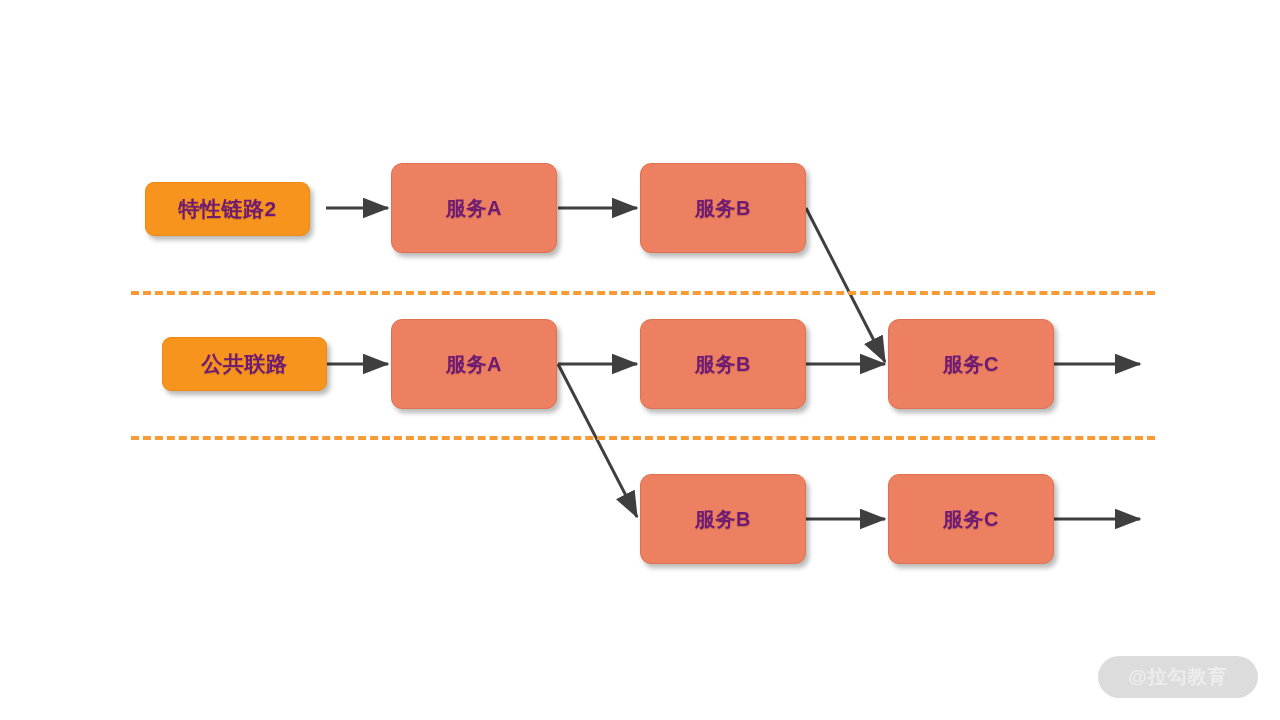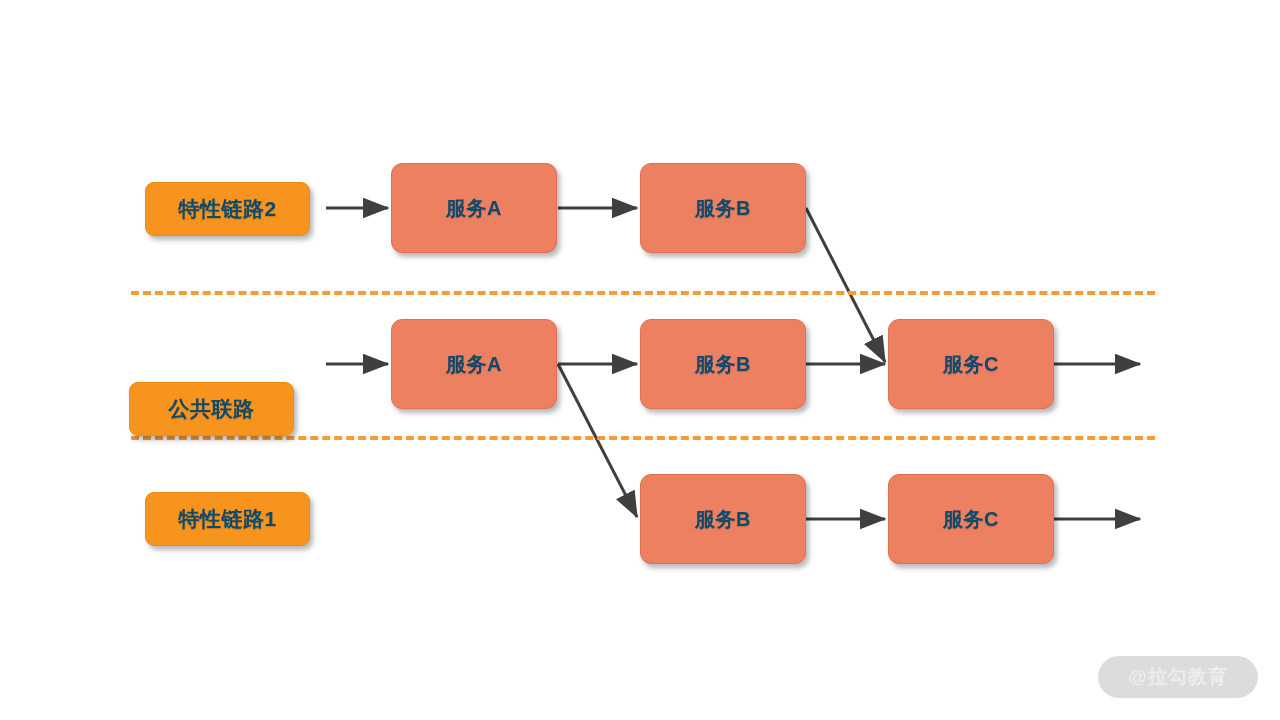--- a/index.html
+++ b/index.html
@@ -39,21 +39,21 @@
   }
 
   
   .node {
     position: absolute;
     box-sizing: border-box;
     display: flex;
     align-items: center;
     justify-content: center;
     border-radius: 11px;
-    color: #0c4a6e;
+    color: #701a75;
     font-weight: bold;
     letter-spacing: 0.5px;
     text-shadow: 0 1px 1px rgba(0,0,0,0.18);
     box-shadow: 3px 4px 5px rgba(0,0,0,0.28);
   }
 
   .node.service {
     width: 166px;
     height: 90px;
     background: #ED8060;
@@ -123,29 +123,28 @@
 
   <div class="separator" style="top:291px;"></div>
   <div class="separator" style="top:436px;"></div>
 
   <div class="node label-pill" style="left:145px; top:182px;">特性链路2</div>
 
   <div class="node service" style="left:391px; top:163px;">服务A</div>
 
   <div class="node service" style="left:640px; top:163px;">服务B</div>
 
-  <div class="node label-pill" style="left:129px; top:337px;margin-top:45px;">公共联路</div>
+  <div class="node label-pill" style="left:162px; top:337px;">公共联路</div>
 
   <div class="node service" style="left:391px; top:319px;">服务A</div>
 
   <div class="node service" style="left:640px; top:319px;">服务B</div>
 
   <div class="node service" style="left:888px; top:319px;">服务C</div>
 
-  <div class="node label-pill" style="left:145px; top:492px;">特性链路1</div>
 
   <div class="node service" style="left:640px; top:474px;">服务B</div>
 
   <div class="node service" style="left:888px; top:474px;">服务C</div>
 
   <div id="watermark">@拉勾教育</div>
 
 </div>
 
 </body></html>

